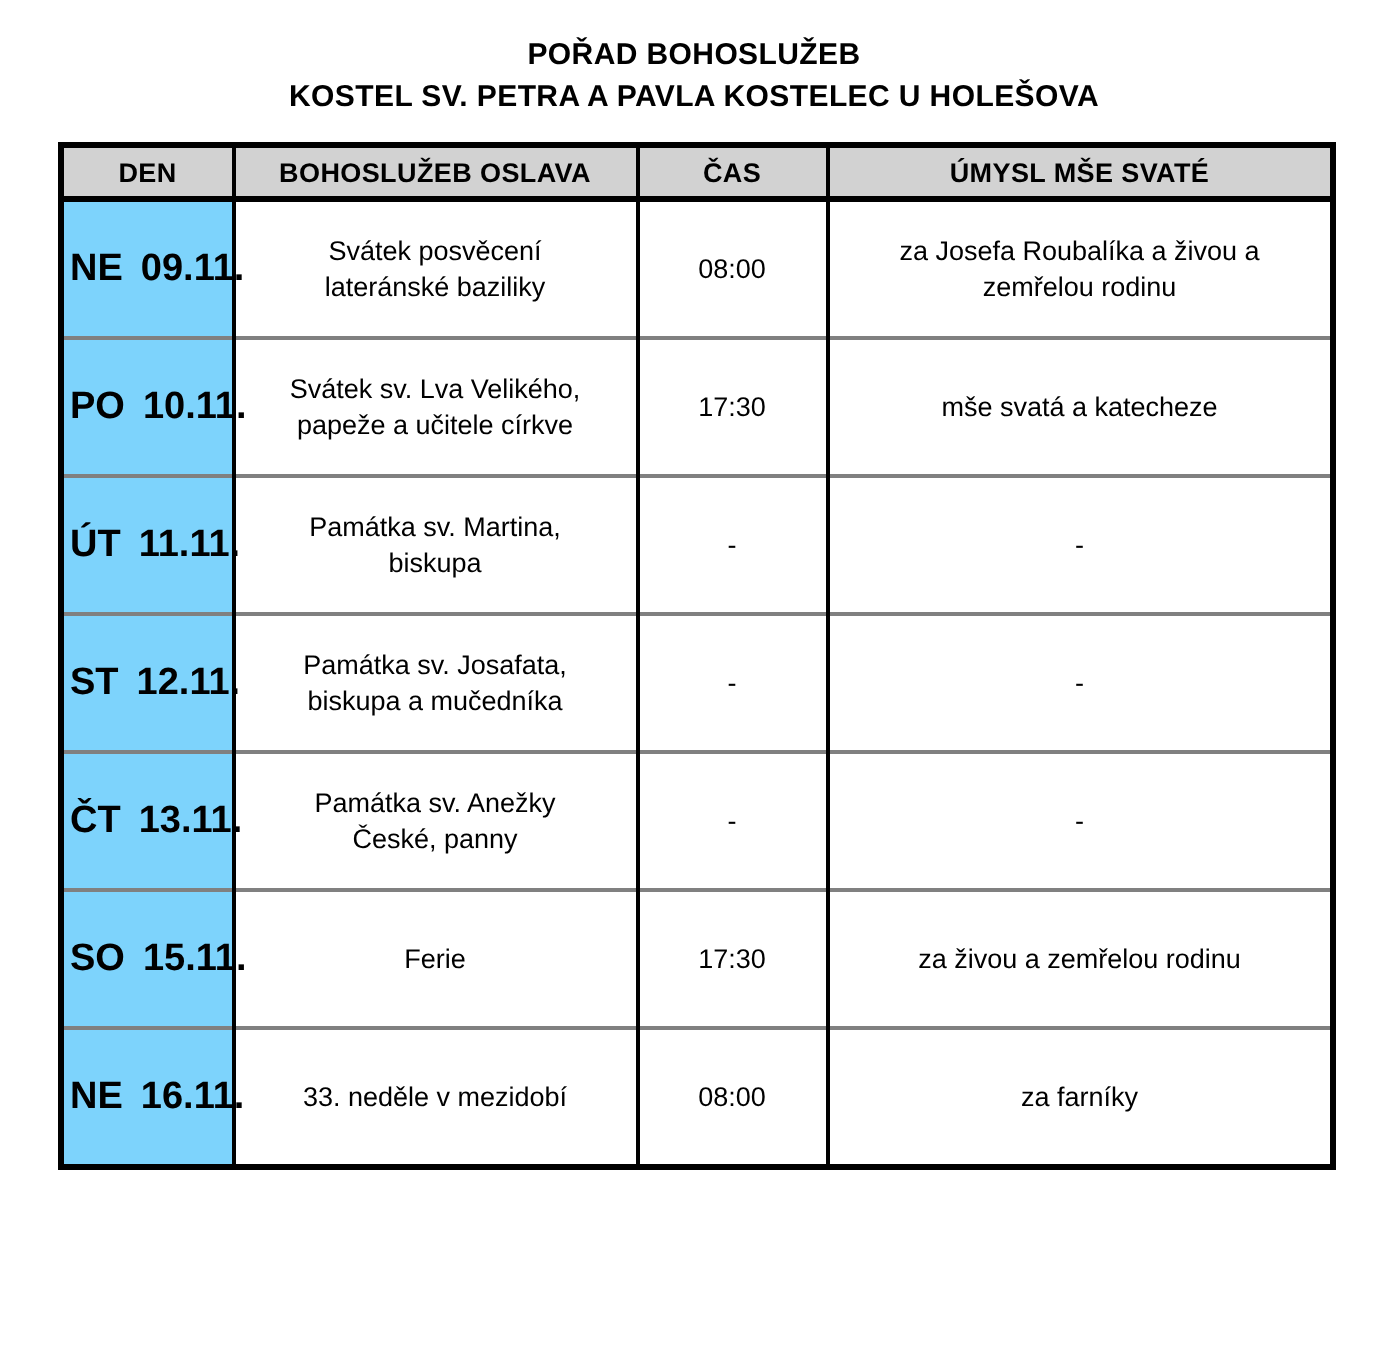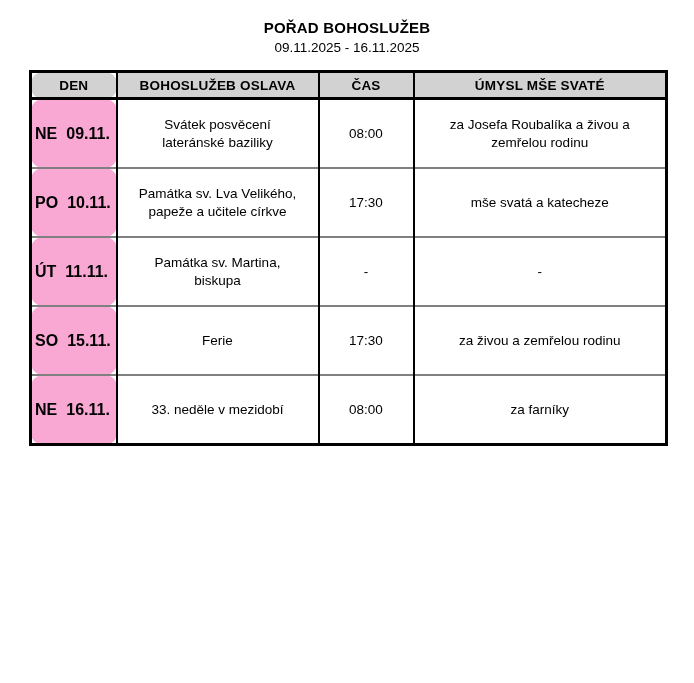--- a/index.html
+++ b/index.html
@@ -58,37 +58,37 @@
     text-align: center;
     vertical-align: middle;
     height: 67px;
     line-height: 1.32;
     border-left: 2px solid #000000;
     border-top: 2px solid #808080;
     padding: 0 6px;
     white-space: pre-line;
   }
   td.day-cell {
-    background: #f9a8d4;
+    background: #7dd3fc;
     font-weight: bold;
-    font-size: 16px;
+    font-size: 19px;
     text-align: left;
     padding: 0 0 0 3px;
     white-space: nowrap;
     margin-left: 10px;
   }
   td.day-cell .day-date { margin-left: 9px; }
-  th:first-child, td:first-child { border-left: none; border-radius: 12px; }
+  th:first-child, td:first-child { border-left: none; }
 </style>
 </head>
 <body>
 
 <div class="doc-header">
   <h1 class="doc-title">POŘAD BOHOSLUŽEB</h1>
-  <div class="doc-daterange">09.11.2025 - 16.11.2025</div>
+  <h2 class="doc-subtitle">KOSTEL SV. PETRA A PAVLA KOSTELEC U HOLEŠOVA</h2>
 </div>
 
 <table class="schedule">
   <colgroup>
     <col class="c-day">
       <col class="c-lit">
       <col class="c-time">
       <col class="c-int">
   </colgroup>
   <thead>
@@ -103,29 +103,43 @@
     <tr>
       <td class="day-cell"><span>NE</span><span class="day-date">09.11.</span></td>
       <td>Svátek posvěcení
 lateránské baziliky</td>
       <td>08:00</td>
       <td>za Josefa Roubalíka a živou a
 zemřelou rodinu</td>
     </tr>
     <tr>
       <td class="day-cell"><span>PO</span><span class="day-date">10.11.</span></td>
-      <td>Památka sv. Lva Velikého,
+      <td>Svátek sv. Lva Velikého,
 papeže a učitele církve</td>
       <td>17:30</td>
       <td>mše svatá a katecheze</td>
     </tr>
     <tr>
       <td class="day-cell"><span>ÚT</span><span class="day-date">11.11.</span></td>
       <td>Památka sv. Martina,
 biskupa</td>
+      <td>-</td>
+      <td>-</td>
+    </tr>
+    <tr>
+      <td class="day-cell"><span>ST</span><span class="day-date">12.11.</span></td>
+      <td>Památka sv. Josafata,
+biskupa a mučedníka</td>
+      <td>-</td>
+      <td>-</td>
+    </tr>
+    <tr>
+      <td class="day-cell"><span>ČT</span><span class="day-date">13.11.</span></td>
+      <td>Památka sv. Anežky
+České, panny</td>
       <td>-</td>
       <td>-</td>
     </tr>
     <tr>
       <td class="day-cell"><span>SO</span><span class="day-date">15.11.</span></td>
       <td>Ferie</td>
       <td>17:30</td>
       <td>za živou a zemřelou rodinu</td>
     </tr>
     <tr>

